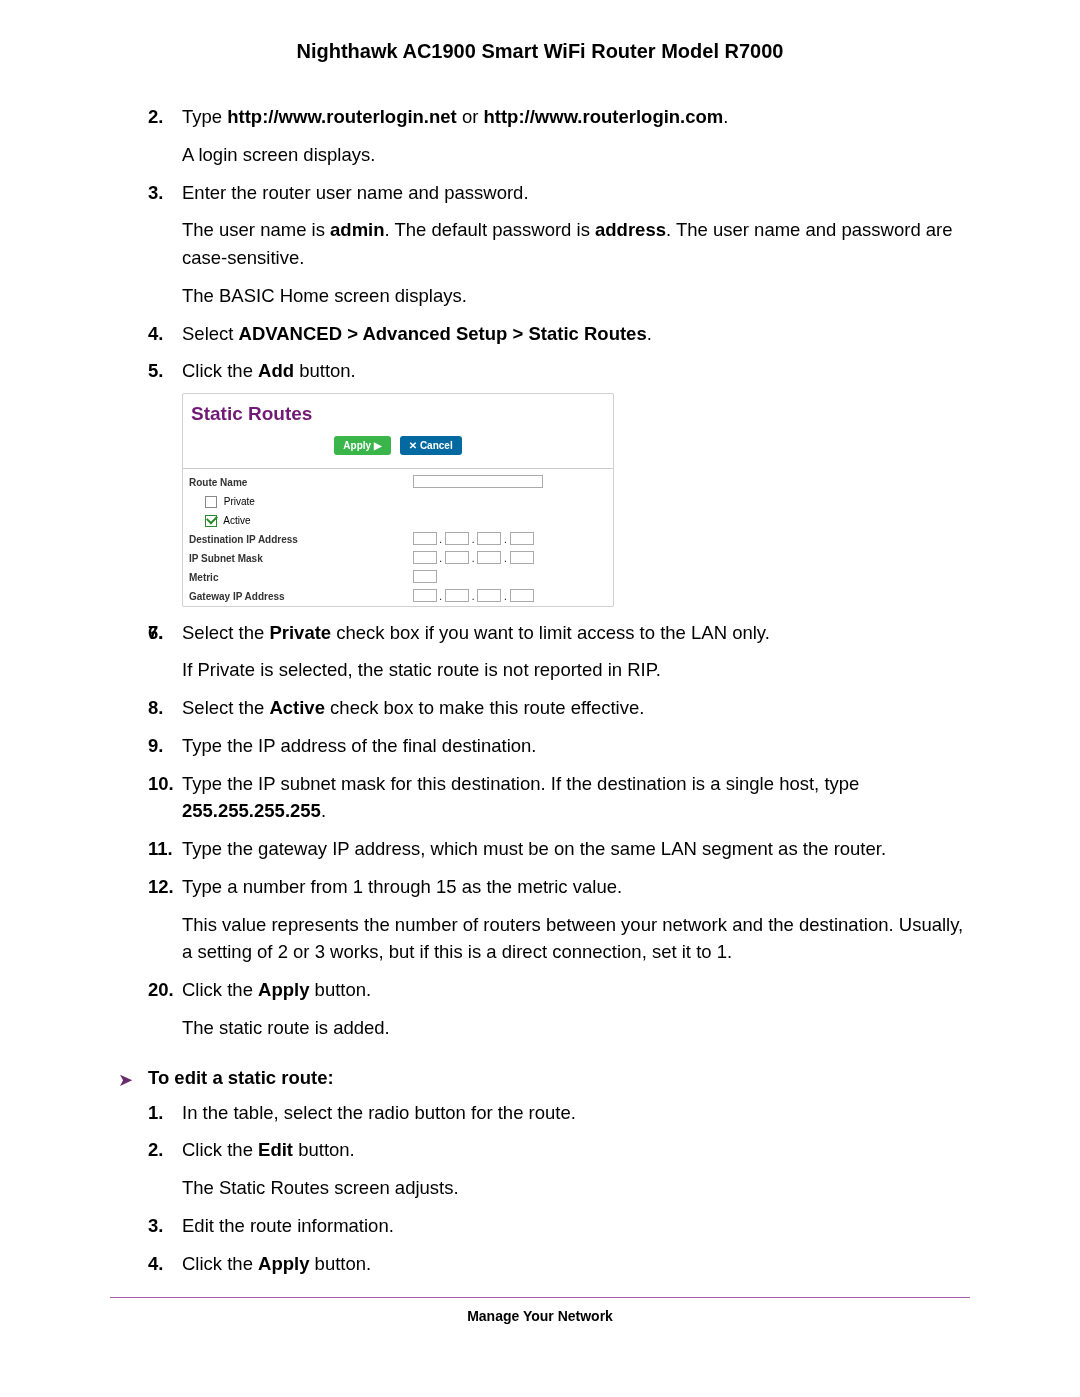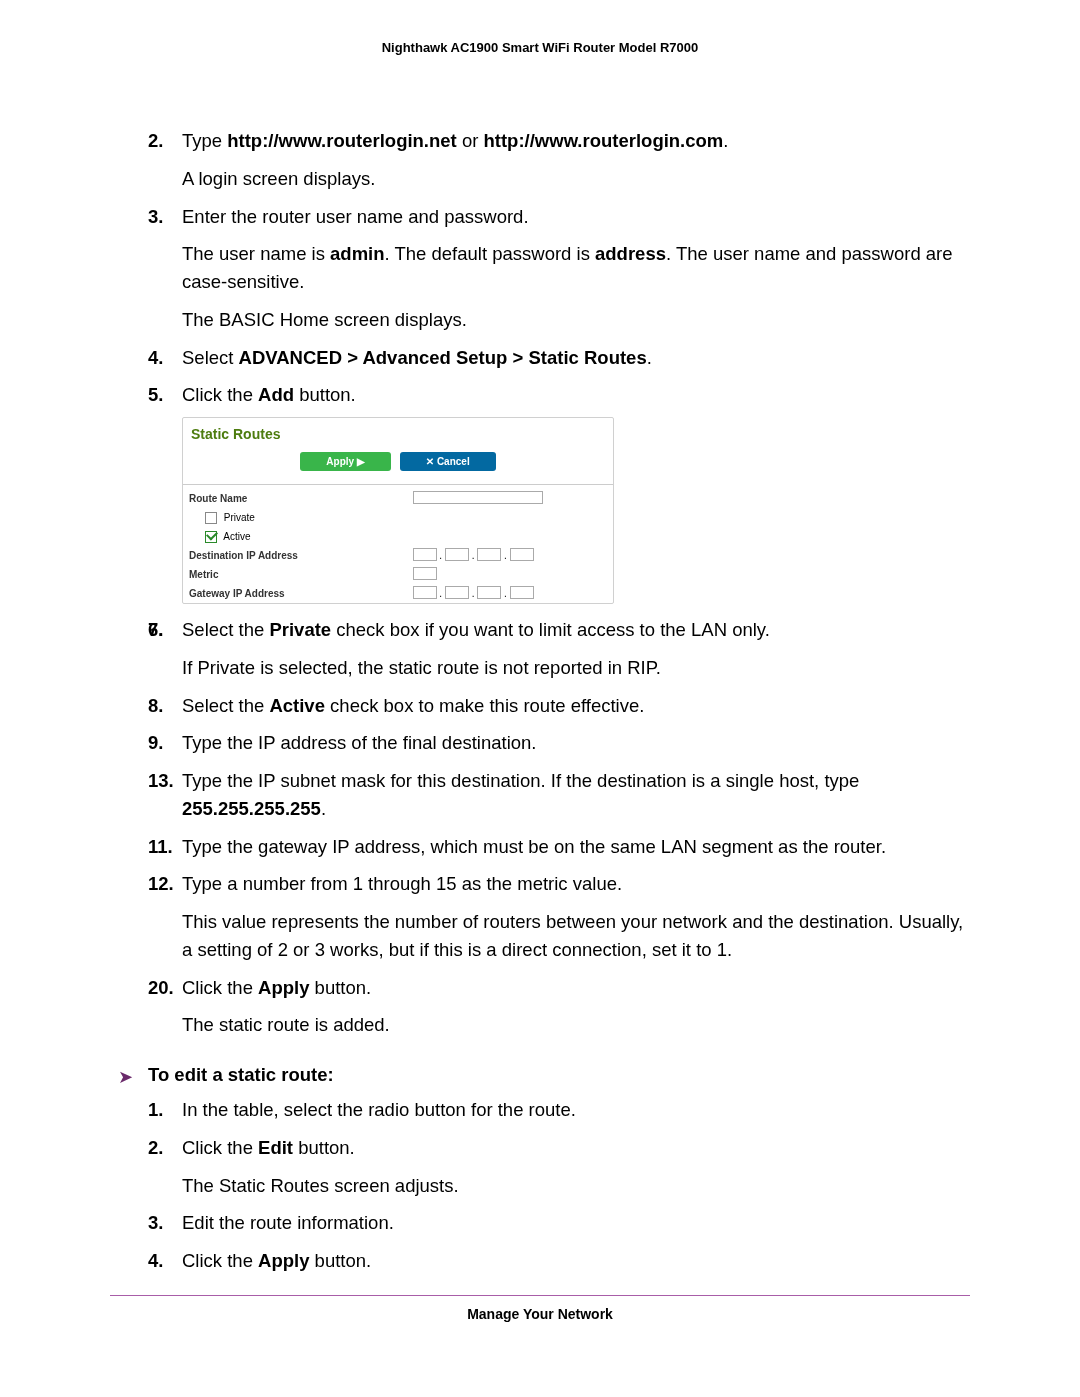--- a/index.html
+++ b/index.html
@@ -11,22 +11,22 @@
   .page {
     width: 1080px;
     min-height: 1397px;
     box-sizing: border-box;
     padding: 40px 110px 20px 110px;
     position: relative;
   }
   .header-title {
     text-align: center;
     font-weight: bold;
-    font-size: 13px;
-    margin-bottom: 72px;
+    font-size: 20px;
+    margin-bottom: 40px;
   }
   ol.steps {
     list-style: none;
     padding: 0 0 0 38px;
     margin: 0;
     font-size: 18.5px;
     line-height: 1.5;
     counter-reset: none;
   }
   ol.steps > li {
@@ -61,27 +61,27 @@
   
   .screenshot {
     width: 430px;
     border: 1px solid #d0d0d0;
     border-radius: 2px;
     margin: 8px 0 12px 0;
     font-family: Arial, sans-serif;
     background: #fff;
   }
   .screenshot .ss-hdr { padding: 6px 8px 2px 8px; }
-  .screenshot .ss-title { color: #4d7c0f; font-size: 14px; font-weight: bold; }
+  .screenshot .ss-title { color: #701a75; font-size: 19px; font-weight: bold; }
   .screenshot .ss-btns { text-align: center; padding-bottom:3px; }
   .screenshot .btn {
     display: inline-block;
     font-size: 10px;
     font-weight: bold;
-    padding: 2px 26px;
+    padding: 2px 9px;
     border-radius: 3px;
     margin: 4px 2px;
     color: #fff;
   }
   .screenshot .apply { background: #39b54a; }
   .screenshot .cancel { background: #0369a1; }
   .screenshot .ss-sep { height:1px; background:#ccc; margin:4px 0; }
   .screenshot table { width:100%; border-collapse:collapse; font-size:10px; }
   .screenshot td { padding:2px 6px; vertical-align:middle; }
   .screenshot td.lbl { width:52%; font-weight:bold; color:#333; }
@@ -176,20 +176,29 @@
           <tr>
             <td class="lbl">Destination IP Address</td>
             <td>
               <input type="text" class="oct" style=""> .
               <input type="text" class="oct" style=""> .
               <input type="text" class="oct" style=""> .
               <input type="text" class="oct" style="">
             </td>
           </tr>
           <tr>
+            <td class="lbl">IP Subnet Mask</td>
+            <td>
+              <input type="text" class="oct" style=""> .
+              <input type="text" class="oct" style=""> .
+              <input type="text" class="oct" style=""> .
+              <input type="text" class="oct" style="">
+            </td>
+          </tr>
+          <tr>
             <td class="lbl">Metric</td>
             <td><input type="text" class="sm" style=""></td>
           </tr>
           <tr>
             <td class="lbl">Gateway IP Address</td>
             <td>
               <input type="text" class="oct" style=""> .
               <input type="text" class="oct" style=""> .
               <input type="text" class="oct" style=""> .
               <input type="text" class="oct" style="">
@@ -218,21 +227,21 @@
         <span>Select the </span><b>Active</b><span> check box to make this route effective.</span>
       </span>
     </li>
 
     <li>
       <span class="num">9.</span>
       <span>Type the IP address of the final destination.</span>
     </li>
 
     <li>
-      <span class="num">13.</span>
+      <span class="num">10.</span>
       <span>
         <span>Type the IP subnet mask for this destination. If the destination is a single host, type </span><b>255.255.255.255</b><span>.</span>
       </span>
     </li>
 
     <li>
       <span class="num">11.</span>
       <span>Type the gateway IP address, which must be on the same LAN segment as the router.</span>
     </li>
 

